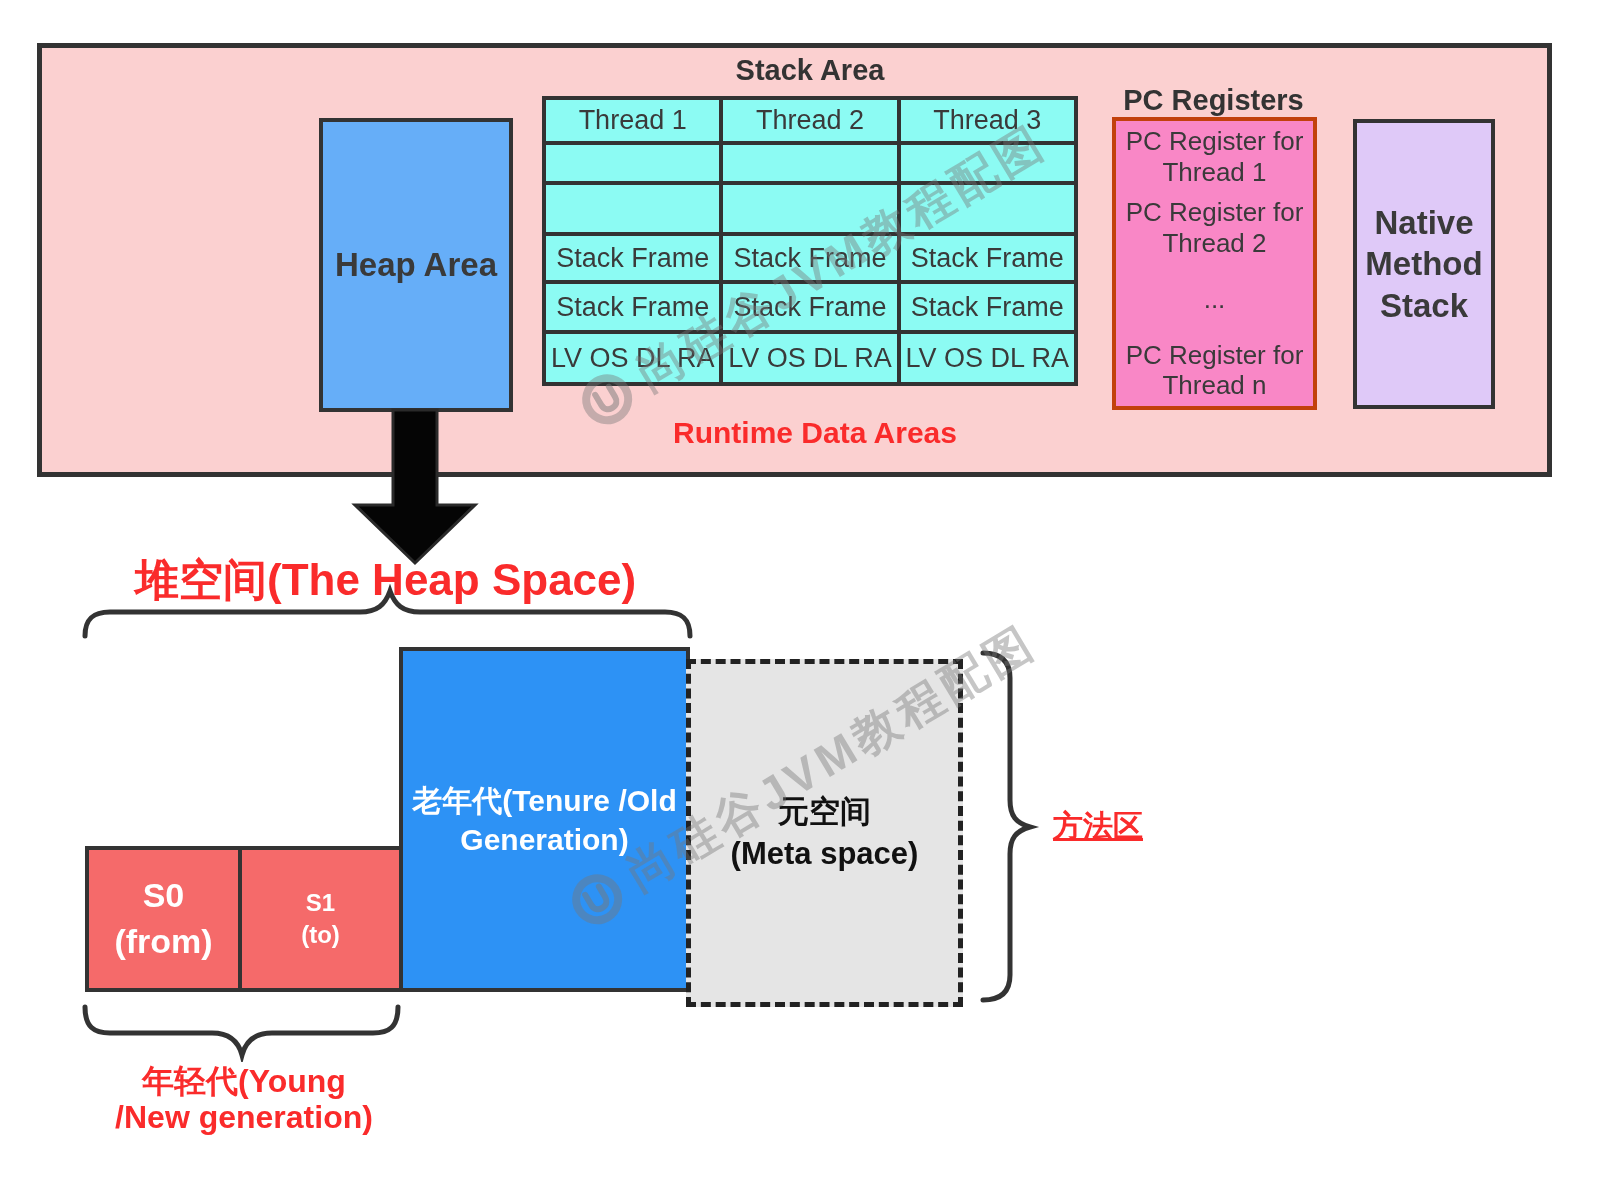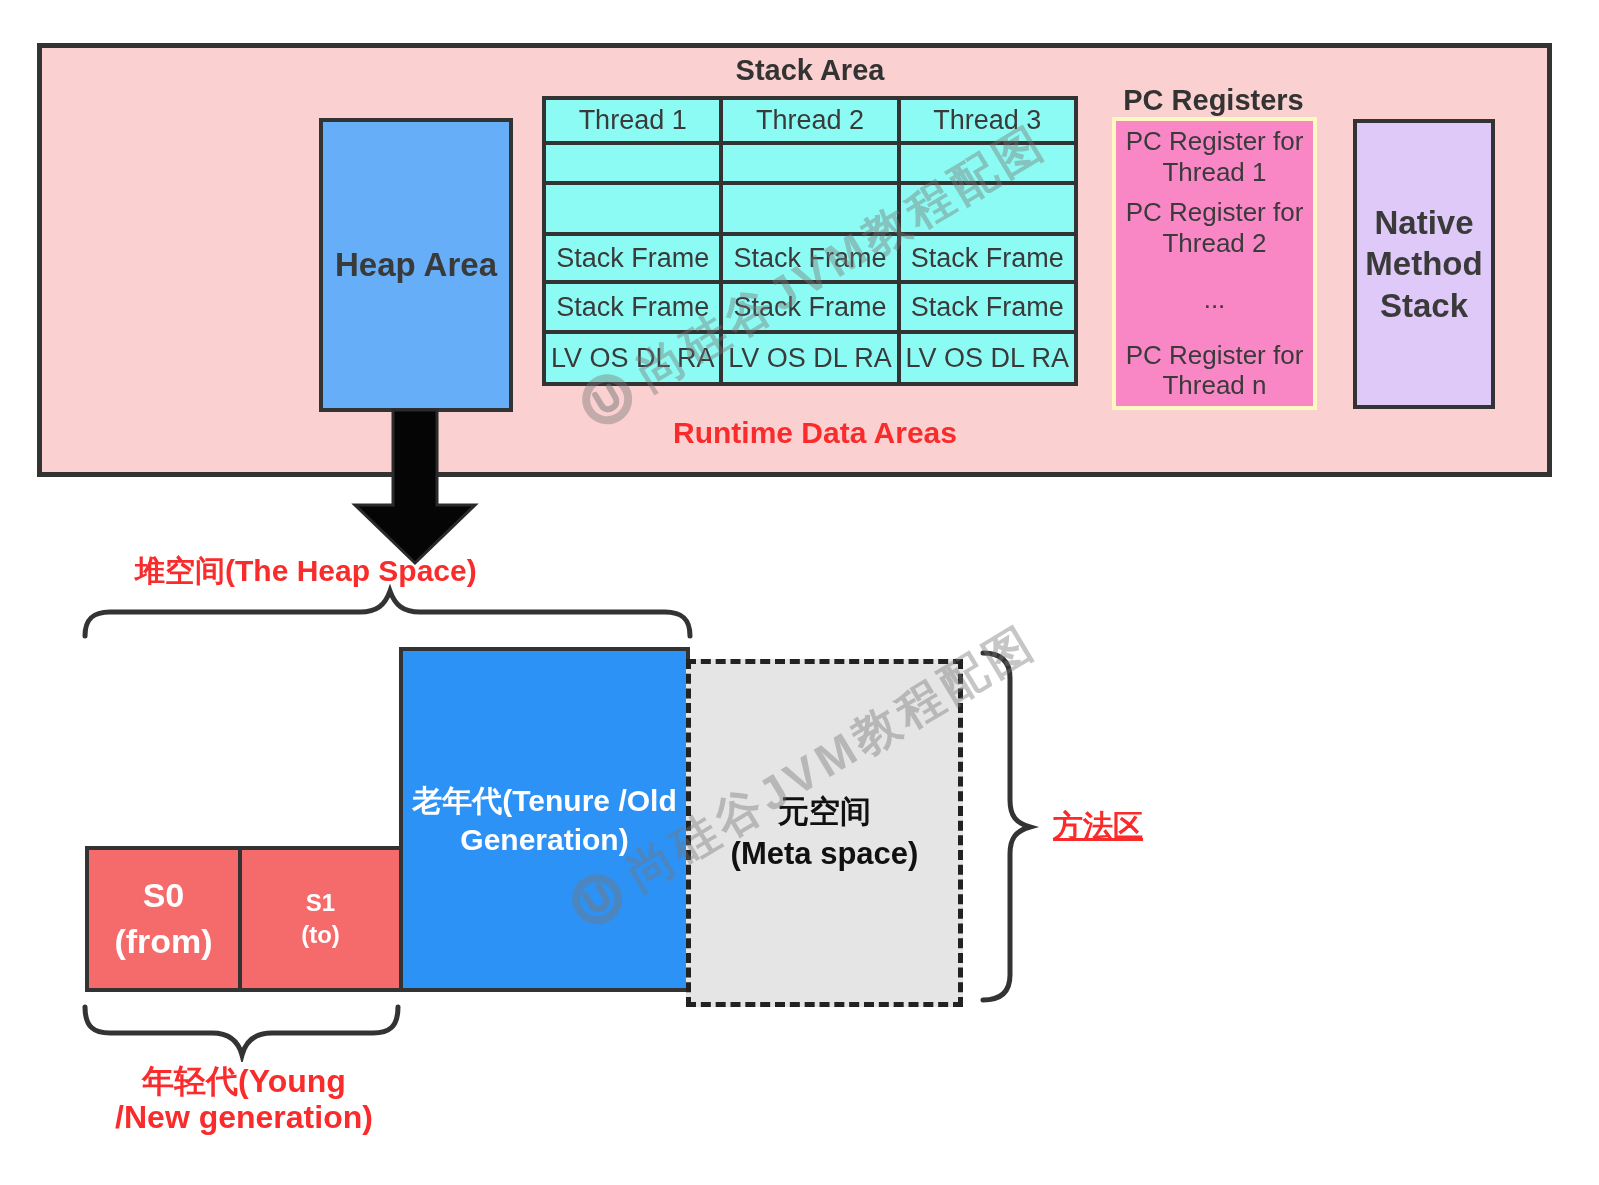--- a/index.html
+++ b/index.html
@@ -20,32 +20,32 @@
   .pc-title{left:1106px;top:84px;width:215px;}
 
   .stack-table{left:542px;top:96px;width:536px;display:grid;
                grid-template-columns:repeat(3,1fr);
                grid-template-rows:41px 36px 47px 44px 46px 48px;
                gap:4px;padding:4px;background:#333;}
   .stack-cell{background:#8CFBF3;display:flex;align-items:center;justify-content:center;
               font-size:27px;color:#3a3a3a;white-space:nowrap;}
 
   .pc-table{left:1112px;top:117px;width:205px;height:293px;display:grid;
-            grid-template-rows:repeat(4,1fr);padding:4px;background:#fef9c3;}
+            grid-template-rows:repeat(4,1fr);padding:4px;background:#c2410c;}
   .pc-cell{background:#F987C6;display:flex;align-items:center;justify-content:center;
            text-align:center;font-size:26px;line-height:1.18;color:#3a3a3a;white-space:pre-line;}
 
   .runtime-label{left:600px;top:416px;width:430px;text-align:center;
                  font-weight:bold;font-size:30px;color:#FA2B2B;}
 
   
   .arrow-svg{left:350px;top:408px;}
 
   
-  .heap-title{left:135px;top:551px;font-weight:bold;font-size:30px;color:#FA2B2B;white-space:nowrap;}
+  .heap-title{left:135px;top:551px;font-weight:bold;font-size:44px;color:#FA2B2B;white-space:nowrap;}
   .brace{stroke:#333;stroke-width:5;fill:none;stroke-linecap:round;}
 
   .heap-cell{border:4px solid #333;display:flex;align-items:center;justify-content:center;
              text-align:center;font-weight:bold;color:#fff;}
   .eden-box{left:85px;top:647px;width:318px;height:203px;background:#F98C05;font-size:31px;}
   .s0-box{left:85px;top:846px;width:157px;height:146px;background:#F56A6A;font-size:34px;white-space:pre-line;line-height:1.35;}
   .s1-box{left:238px;top:846px;width:165px;height:146px;background:#F56A6A;font-size:24px;white-space:pre-line;line-height:1.35;}
   .old-box{left:399px;top:647px;width:291px;height:345px;background:#2D92F5;font-size:30px;line-height:1.3;padding:0 4px;}
   .meta-box{left:686px;top:647px;width:277px;height:348px;background:#E5E5E5;
             border:5px dashed #222;color:#111;font-size:31px;white-space:pre-line;line-height:1.35;margin-top:12px;}

